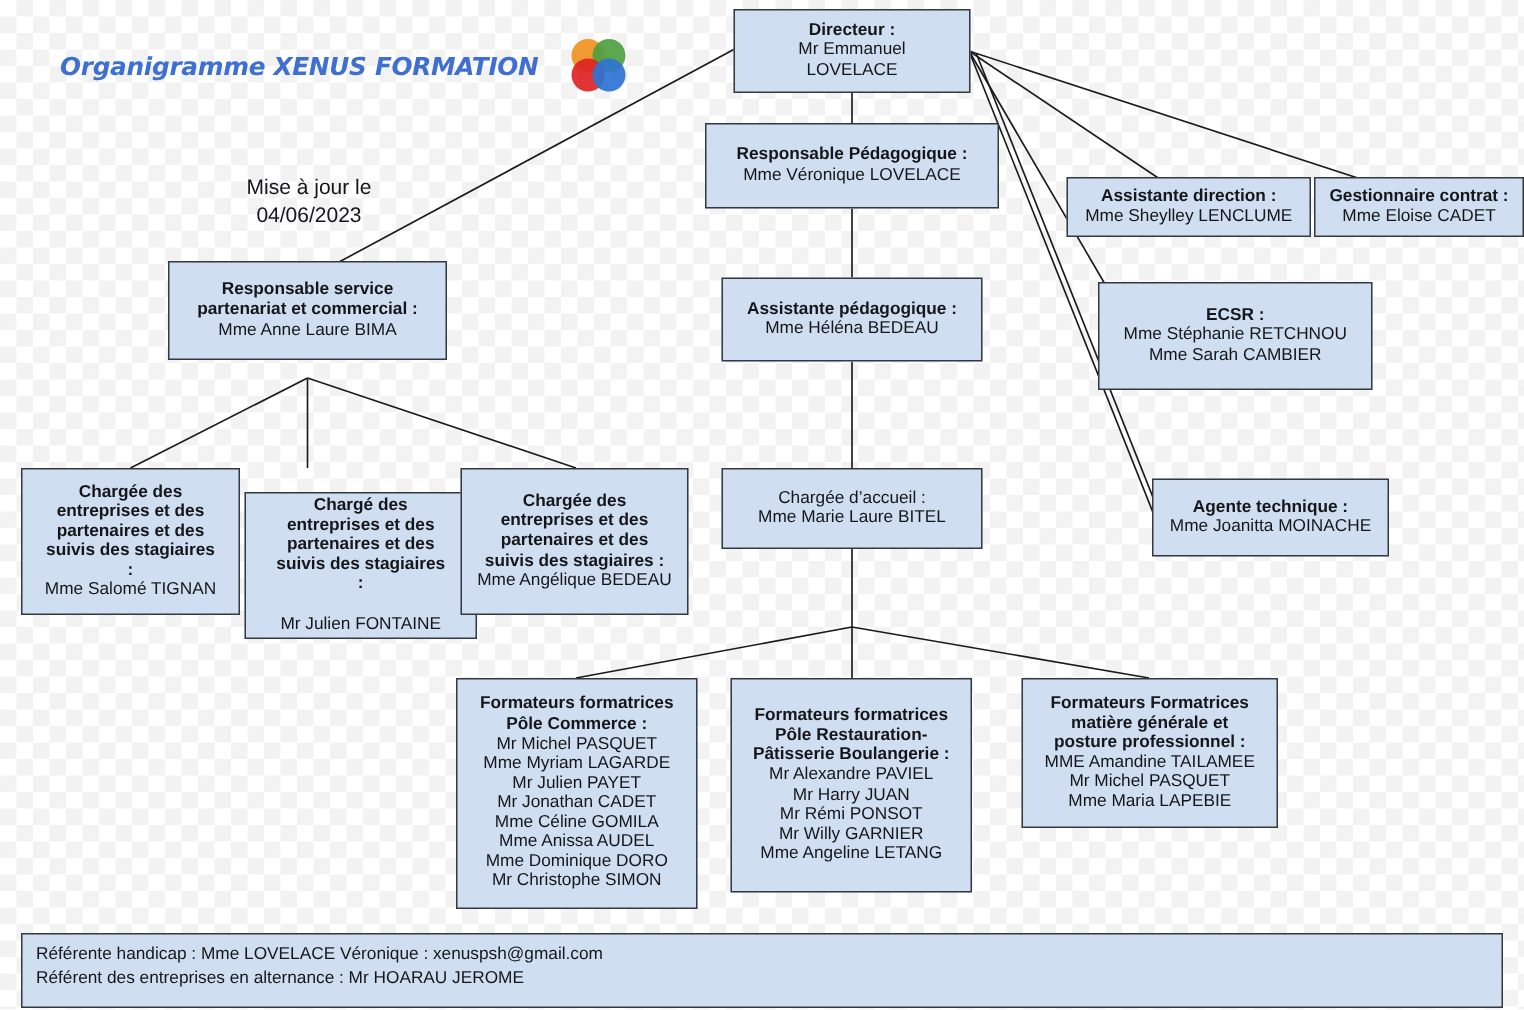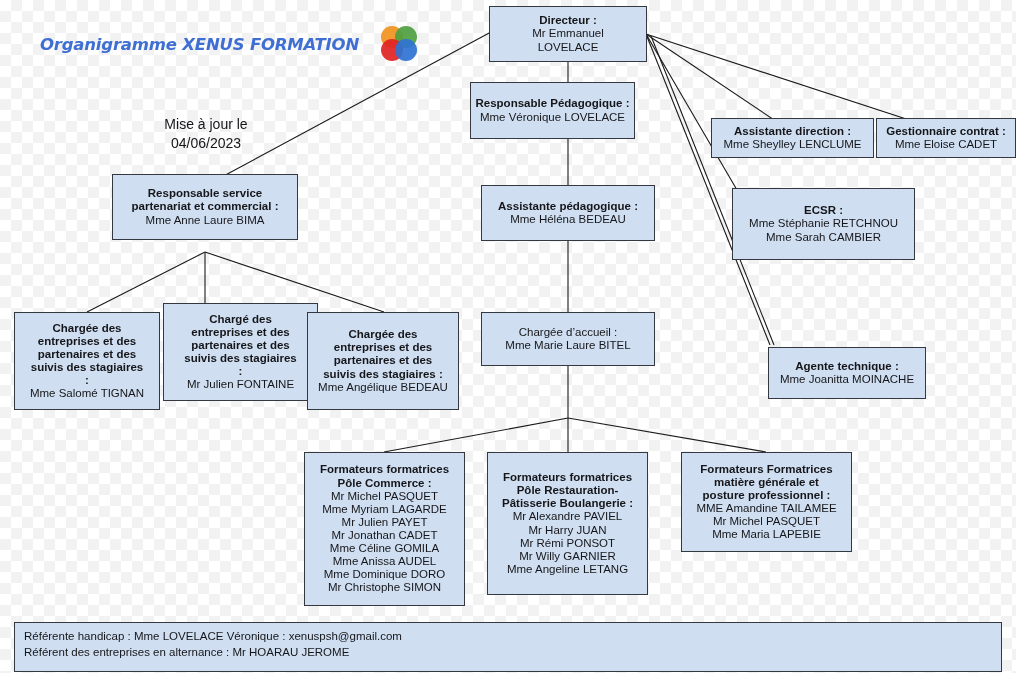--- a/index.html
+++ b/index.html
@@ -161,42 +161,42 @@
 
   <div id="update-note">Mise à jour le
 04/06/2023</div>
 
   <div class="node" style="left:489px; top:6px; width:158px; height:56px;text-align:center;">
     <span class="ttl">Directeur :</span>
     <span class="nm">Mr Emmanuel
 LOVELACE</span>
   </div>
 
-  <div class="node" style="left:470px; top:82px; width:165px; height:57px;">
+  <div class="node" style="left:470px; top:82px; width:196px; height:57px;">
     <span class="ttl">Responsable Pédagogique :</span>
     <span class="nm">Mme Véronique LOVELACE</span>
   </div>
 
   <div class="node" style="left:711px; top:118px; width:163px; height:40px;">
     <span class="ttl">Assistante direction :</span>
     <span class="nm">Mme Sheylley LENCLUME</span>
   </div>
 
   <div class="node" style="left:732px; top:188px; width:183px; height:72px;">
     <span class="ttl">ECSR :</span>
     <span class="nm">Mme Stéphanie RETCHNOU
 Mme Sarah CAMBIER</span>
   </div>
 
   <div class="node" style="left:876px; top:118px; width:140px; height:40px;">
     <span class="ttl">Gestionnaire contrat :</span>
     <span class="nm">Mme Eloise CADET</span>
   </div>
 
-  <div class="node" style="left:768px; top:347px; width:158px; height:52px;">
+  <div class="node" style="left:768px; top:319px; width:158px; height:52px;">
     <span class="ttl">Agente technique :</span>
     <span class="nm">Mme Joanitta MOINACHE</span>
   </div>
 
   <div class="node" style="left:112px; top:174px; width:186px; height:66px;">
     <span class="ttl">Responsable service
 partenariat et commercial :</span>
     <span class="nm">Mme Anne Laure BIMA</span>
   </div>
 
@@ -212,21 +212,21 @@
 
   <div class="node" style="left:14px; top:312px; width:146px; height:98px;">
     <span class="ttl">Chargée des
 entreprises et des
 partenaires et des
 suivis des stagiaires
 :</span>
     <span class="nm">Mme Salomé TIGNAN</span>
   </div>
 
-  <div class="node" style="left:163px; top:303px; width:155px; height:98px;">
+  <div class="node" style="left:163px; top:328px; width:155px; height:98px;justify-content:space-between;">
     <span class="ttl">Chargé des
 entreprises et des
 partenaires et des
 suivis des stagiaires
 :</span>
     <span class="nm">Mr Julien FONTAINE</span>
   </div>
 
   <div class="node" style="left:307px; top:312px; width:152px; height:98px;">
     <span class="ttl">Chargée des

